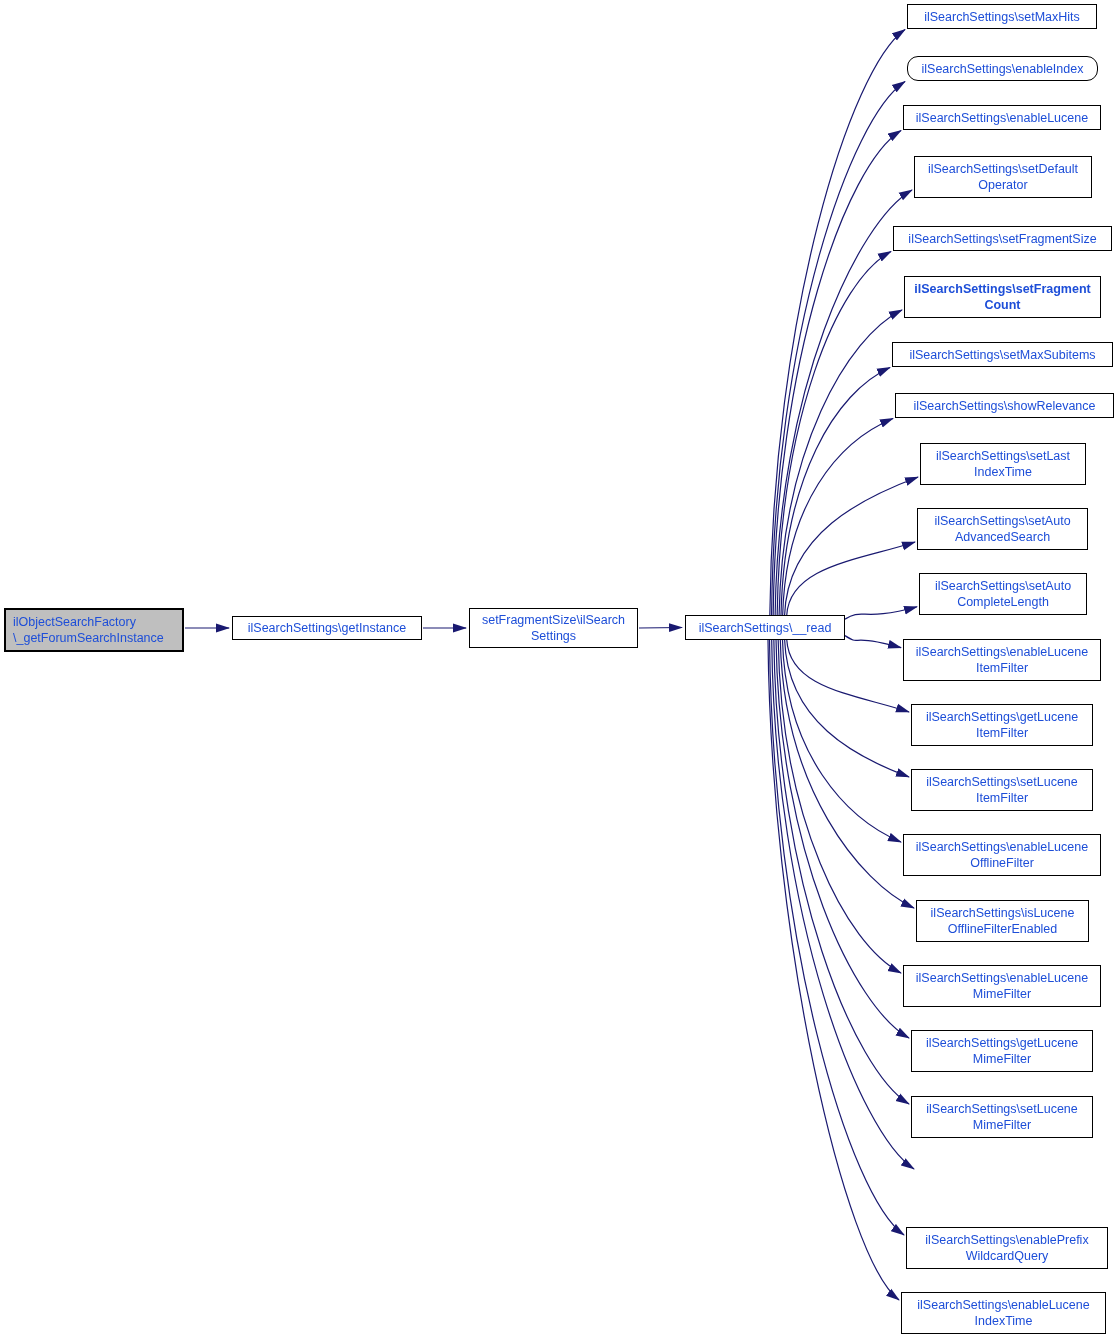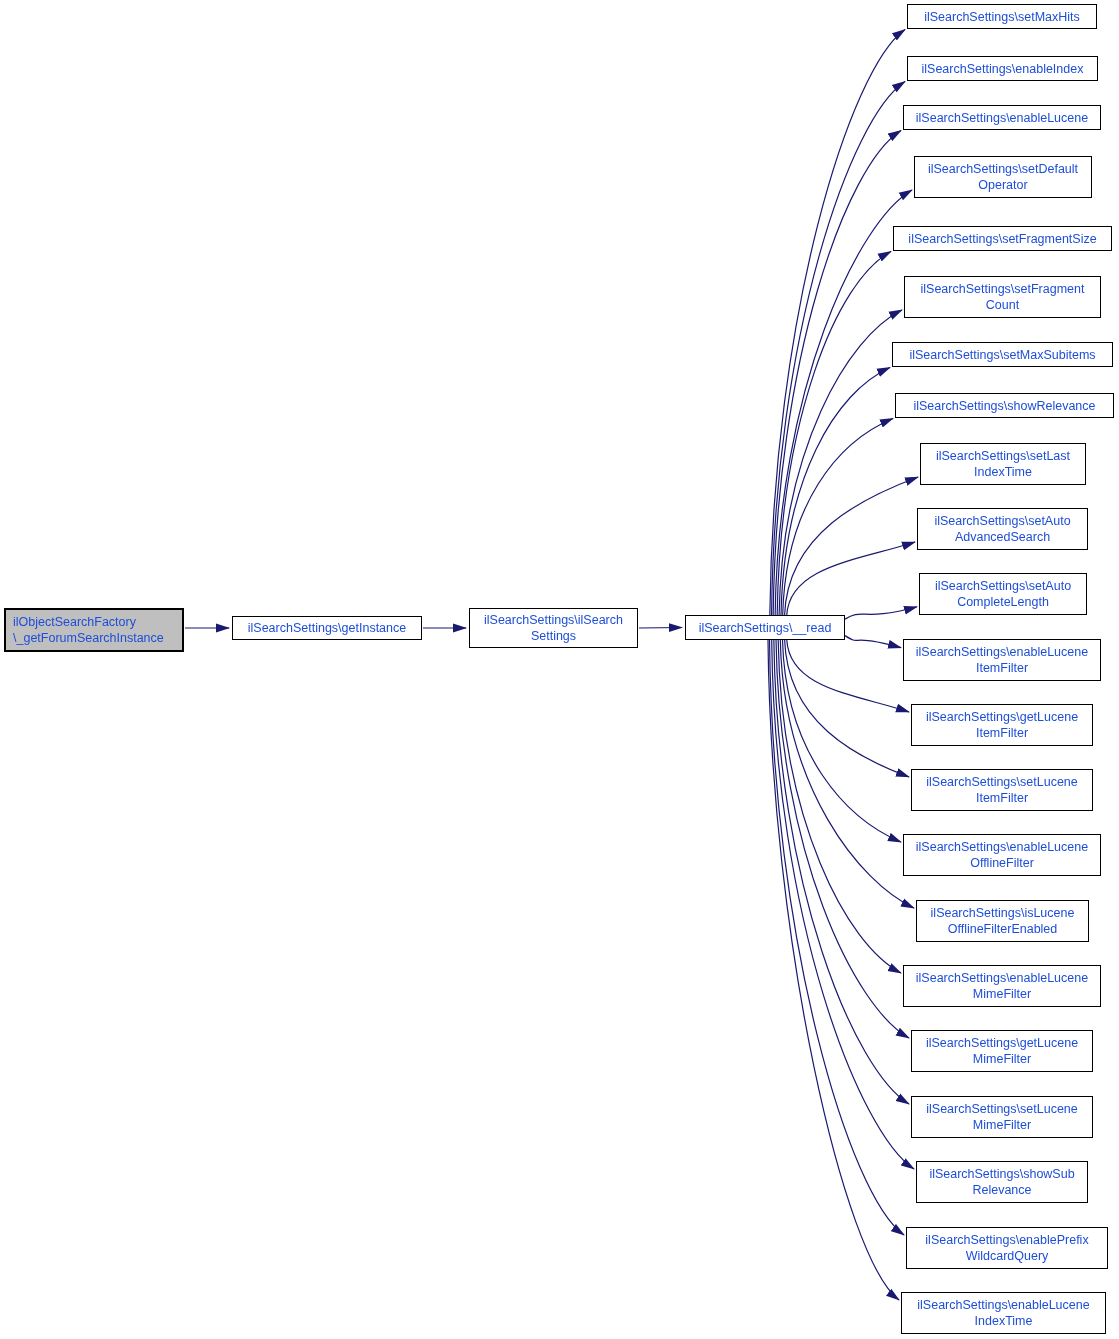--- a/index.html
+++ b/index.html
@@ -78,43 +78,43 @@
       <path d="M 768 640 C 771 940, 844 1258.58, 899 1300" fill="none" stroke="#191970" stroke-width="1.2" marker-end="url(#arrow)"></path>
     </svg>
 <div class="node highlighted" style="left: 4px; top: 608px; width: 180px; height: 44px;">
       <div>ilObjectSearchFactory</div>
       <div>\_getForumSearchInstance</div>
     </div>
     <div class="node" style="left: 232px; top: 616px; width: 190px; height: 24px;">
       <div>ilSearchSettings\getInstance</div>
     </div>
     <div class="node" style="left: 469px; top: 608px; width: 169px; height: 40px;">
-      <div>ilSearchSettings\ilSearch</div>
+      <div>setFragmentSize\ilSearch</div>
       <div>Settings</div>
     </div>
     <div class="node" style="left: 685px; top: 615px; width: 160px; height: 25px;">
       <div>ilSearchSettings\__read</div>
     </div>
     <div class="node" style="left: 907px; top: 4px; width: 190px; height: 25px;">
       <div>ilSearchSettings\setMaxHits</div>
     </div>
-    <div class="node" style="left: 907px; top: 56px; width: 191px; height: 25px;">
+    <div class="node" style="left: 907px; top: 56px; width: 191px; height: 25px; border-radius: 11px;">
       <div>ilSearchSettings\enableIndex</div>
     </div>
     <div class="node" style="left: 903px; top: 105px; width: 198px; height: 25px;">
       <div>ilSearchSettings\enableLucene</div>
     </div>
     <div class="node" style="left: 914px; top: 156px; width: 178px; height: 42px;">
       <div>ilSearchSettings\setDefault</div>
       <div>Operator</div>
     </div>
     <div class="node" style="left: 893px; top: 226px; width: 219px; height: 25px;">
       <div>ilSearchSettings\setFragmentSize</div>
     </div>
-    <div class="node" style="left: 904px; top: 276px; width: 197px; height: 42px;">
+    <div class="node" style="left: 904px; top: 276px; width: 197px; height: 42px; font-weight: bold;">
       <div>ilSearchSettings\setFragment</div>
       <div>Count</div>
     </div>
     <div class="node" style="left: 892px; top: 342px; width: 221px; height: 25px; text-align: center;">
       <div>ilSearchSettings\setMaxSubitems</div>
     </div>
     <div class="node" style="left: 895px; top: 393px; width: 219px; height: 25px;">
       <div>ilSearchSettings\showRelevance</div>
     </div>
     <div class="node" style="left: 920px; top: 443px; width: 166px; height: 42px;">
@@ -154,24 +154,20 @@
       <div>MimeFilter</div>
     </div>
     <div class="node" style="left: 911px; top: 1030px; width: 182px; height: 42px;">
       <div>ilSearchSettings\getLucene</div>
       <div>MimeFilter</div>
     </div>
     <div class="node" style="left: 911px; top: 1096px; width: 182px; height: 42px;">
       <div>ilSearchSettings\setLucene</div>
       <div>MimeFilter</div>
     </div>
-    <div class="node" style="left: 916px; top: 1161px; width: 172px; height: 42px;">
-      <div>ilSearchSettings\showSub</div>
-      <div>Relevance</div>
-    </div>
     <div class="node" style="left: 906px; top: 1227px; width: 202px; height: 42px;">
       <div>ilSearchSettings\enablePrefix</div>
       <div>WildcardQuery</div>
     </div>
     <div class="node" style="left: 901px; top: 1292px; width: 205px; height: 42px;">
       <div>ilSearchSettings\enableLucene</div>
       <div>IndexTime</div>
     </div>
   </div>
 

